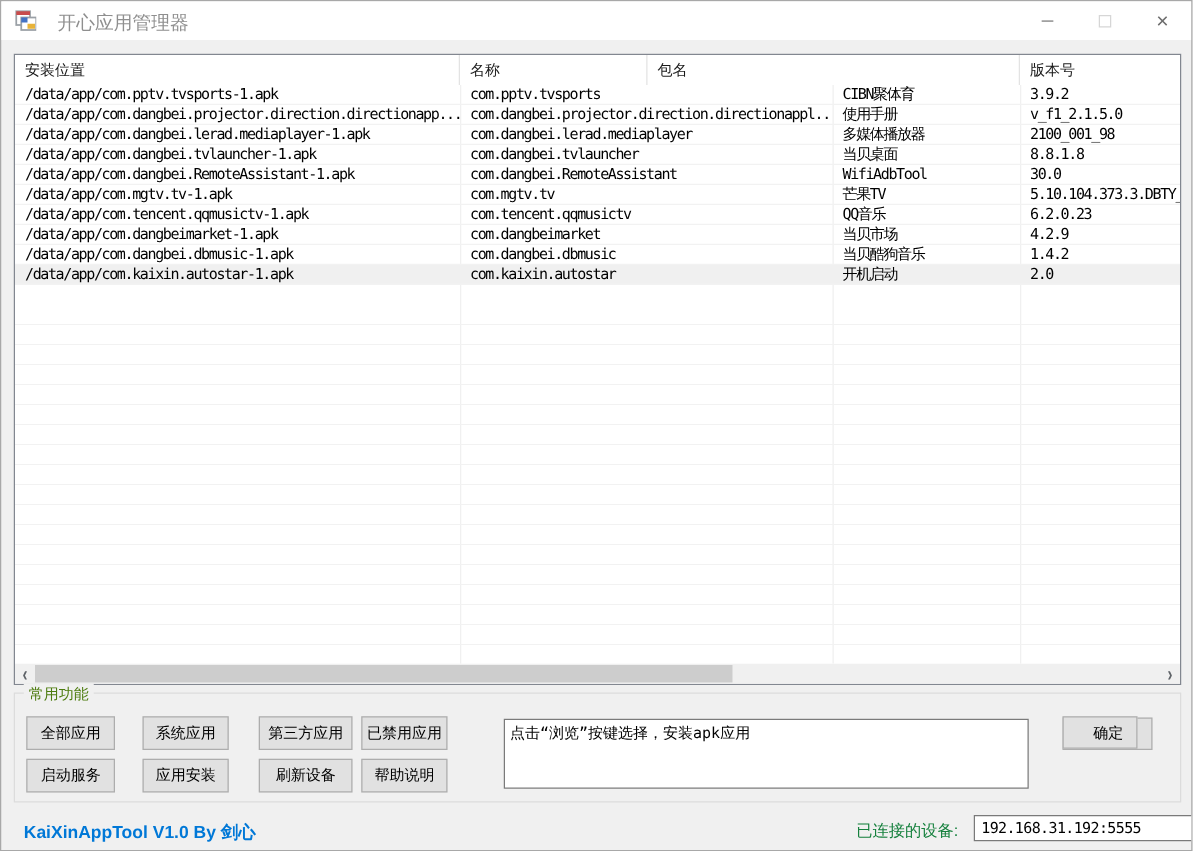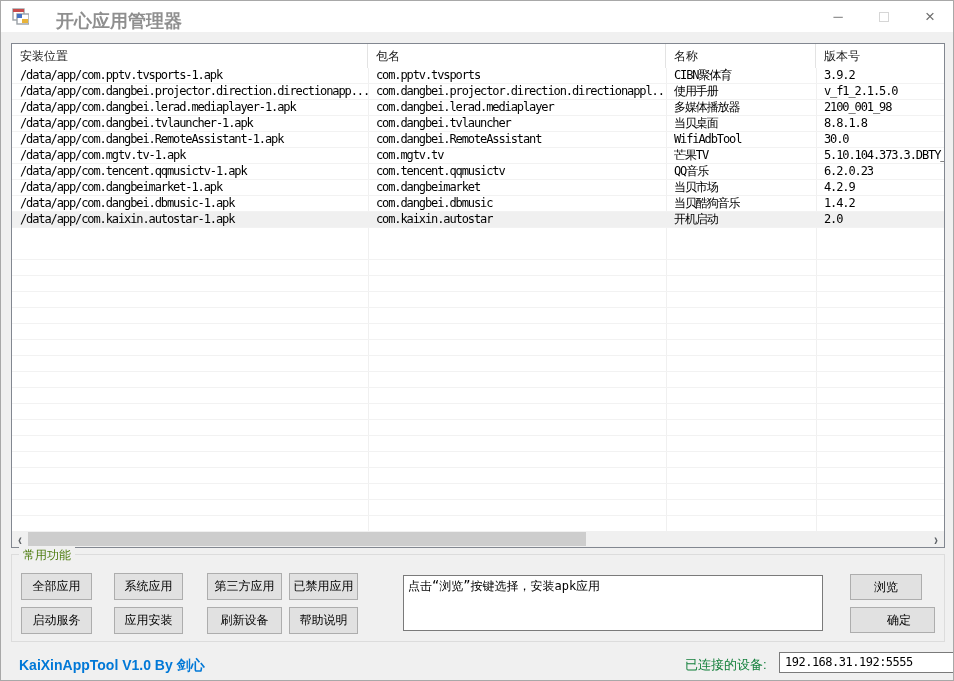--- a/index.html
+++ b/index.html
@@ -6,21 +6,21 @@
   html,body { width:954px; height:681px; }
   body {
     font-family:"Liberation Sans","DejaVu Sans",sans-serif;
     background:#f0f0f0; position:relative; overflow:hidden;
     border:1px solid #a8a8a8;
   }
 
   
   .titlebar { position:absolute; left:0; top:0; width:100%; height:31px; background:#ffffff; }
   .app-icon { position:absolute; left:11px; top:7px; width:17px; height:17px; }
-  .title-text { position:absolute; left:55px; top:8px; font-size:18px; color:#8f8f8f;font-weight:bold; }
+  .title-text { position:absolute; left:45px; top:8px; font-size:15px; color:#8f8f8f; }
   .winbtn { position:absolute; top:0; width:46px; height:31px; display:flex; align-items:center; justify-content:center; color:#707070; }
   .winbtn.min  { right:92px; font-size:13px; }
   .winbtn.max  { right:46px; }
   .winbtn.max .sq { width:10px; height:10px; border:1px solid #d6d6d6; }
   .winbtn.close{ right:0; font-size:17px; color:#6e6e6e; }
 
   
   .listview { position:absolute; left:10px; top:42px; width:934px; height:505px;
               background:#ffffff; border:1px solid #828790; }
   .lv-header { position:absolute; left:0; top:0; width:932px; height:24px; background:#ffffff; display:flex; }
@@ -57,21 +57,21 @@
          font-size:12px; color:#000; display:flex; align-items:center; justify-content:center;
          font-family:"DejaVu Sans Mono","Liberation Mono",monospace; white-space:nowrap; }
   .b-r1{top:572px;} .b-r2{top:606px;}
   .bx0{left:20px;width:71px;} .bx1{left:113px;width:69px;} .bx2{left:206px;width:75px;} .bx3{left:288px;width:69px;}
 
   .install-hint { position:absolute; left:402px; top:574px; width:420px; height:56px;
                   background:#ffffff; border:1px solid #7a7a7a; padding:2px 4px;
                   font-size:12px; color:#000; line-height:16px;
                   font-family:"DejaVu Sans Mono","Liberation Mono",monospace; }
   .btn-browse { left:849px; top:573px; width:72px; height:26px; }
-  .btn-ok     { left:849px; top:606px; width:85px; height:26px;padding-left:13px; }
+  .btn-ok     { left:849px; top:572px; width:60px; height:26px;padding-left:13px; }
 
   
   .credit { position:absolute; left:18px; top:656px; font-size:14px; font-weight:bold; color:#0078d7; }
   .device-label { position:absolute; left:684px; top:655px; font-size:13px; color:#15803d; }
   .combo { position:absolute; left:778px; top:651px; width:192px; height:21px;
            background:#ffffff; border:1px solid #7a7a7a; }
   .combo-value { position:absolute; left:5px; top:2px; font-size:12px; letter-spacing:-0.5px; color:#000;
                  font-family:"DejaVu Sans Mono","Liberation Mono",monospace; }
   .combo-chevron { position:absolute; right:9px; top:6px; width:6px; height:6px;
                    border-right:1px solid #5f6368; border-bottom:1px solid #5f6368;
@@ -96,22 +96,22 @@
     <span class="sq"></span>
   </div>
   <div class="winbtn close">
     <span>×</span>
   </div>
 </div>
 
 <div class="listview">
   <div class="lv-header">
     <div class="lv-hcell c0">安装位置</div>
+    <div class="lv-hcell c2">名称</div>
     <div class="lv-hcell c1">包名</div>
-    <div class="lv-hcell c2">名称</div>
     <div class="lv-hcell c3">版本号</div>
   </div>
 
   <div class="lv-body" id="lv-body">
     <div class="vline v0"></div>
     <div class="vline v1"></div>
     <div class="vline v2"></div>
   <div class="lv-row">
         <div class="lv-cell c0">/data/app/com.pptv.tvsports-1.apk</div>
         <div class="lv-cell c1">com.pptv.tvsports</div>

